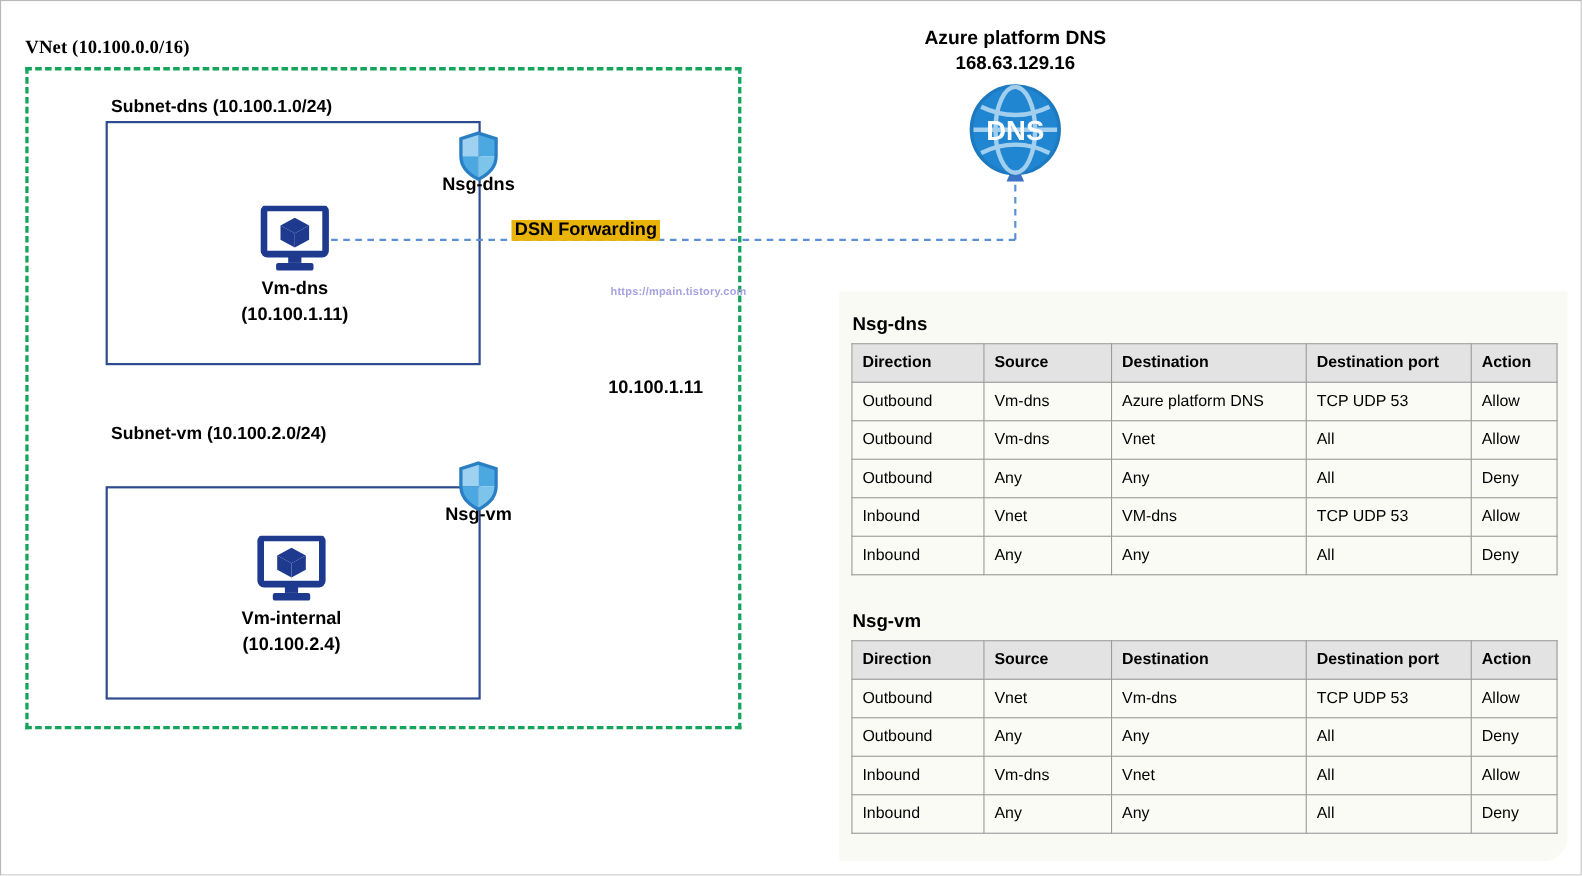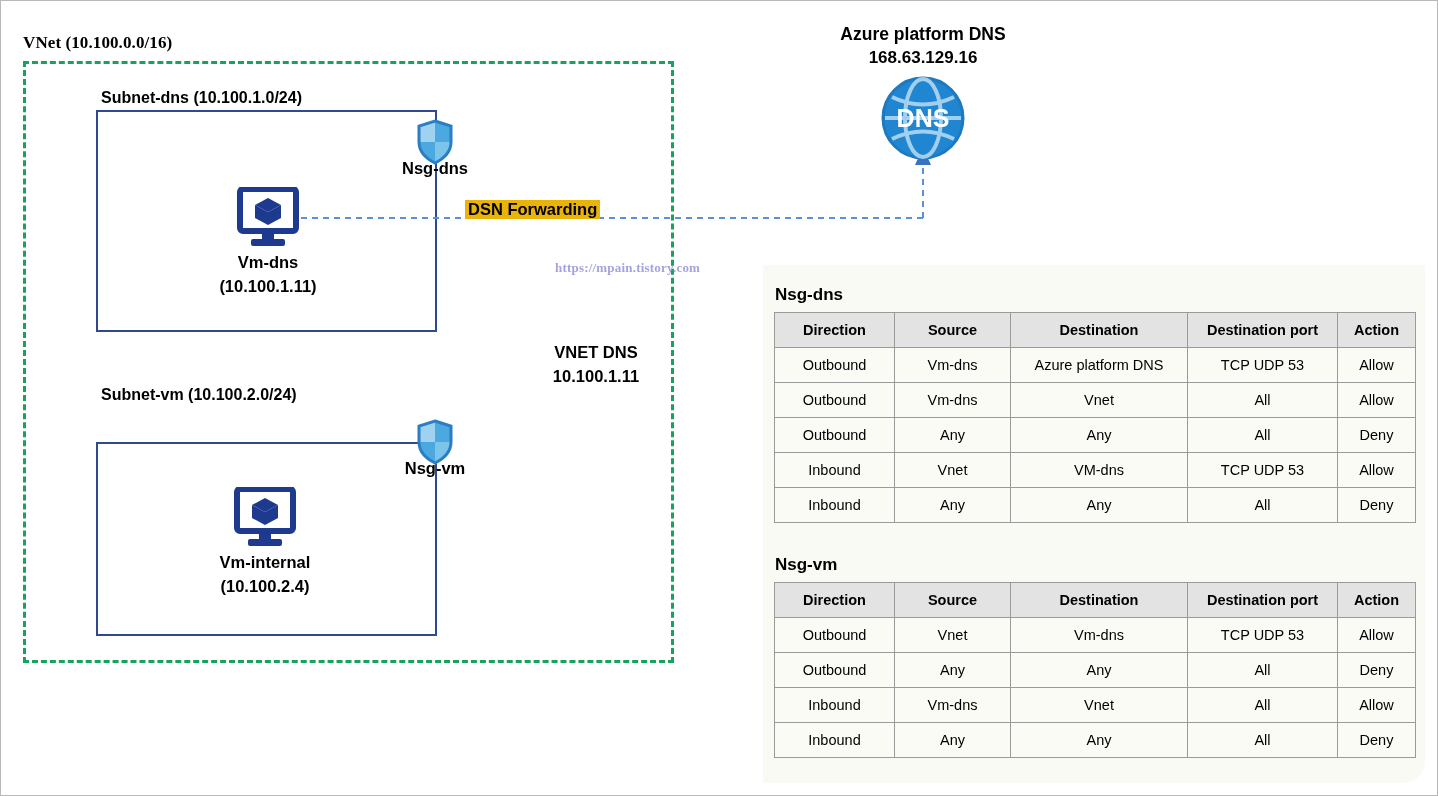--- a/index.html
+++ b/index.html
@@ -155,22 +155,22 @@
     font-size: 16.5px;
     font-weight: bold;
     line-height: 1.45;
     white-space: nowrap;
   }
 
   
   #watermark {
     left: 554px;
     top: 259px;
-    font-family: Liberation Serif, serif;
-    font-size: 13px;
+    font-family: Liberation Sans, sans-serif;
+    font-size: 10px;
     font-weight: bold;
     color: #a6a2e0;
     letter-spacing: .2px;
     white-space: nowrap;
   }
 
   
   .table-title {
     font-size: 17px;
     font-weight: bold;
@@ -184,21 +184,21 @@
     border-collapse: collapse;
     font-size: 14.5px;
     background: #fbfbf6;
   }
   #nsg-dns-table { left: 773px; top: 311px; }
   #nsg-vm-table  { left: 773px; top: 581px; }
 
   table.nsg-table th,
   table.nsg-table td {
     border: 1px solid #9a9a9a;
-    text-align: center;
+    text-align: left;
     vertical-align: middle;
     padding: 0 9px;
     height: 35px;
     box-sizing: border-box;
     white-space: nowrap;
   }
   table.nsg-table th {
     background: #e3e3e3;
     font-weight: bold;
     font-size: 14.5px;
@@ -307,21 +307,20 @@
         </g>
         <path d="M20 2 L36 7 V23 C36 33 28 40 20 44 C12 40 4 33 4 23 V7 Z" fill="none" stroke="#2a7fc4" stroke-width="3"></path>
       </svg>
     </div>
     <div class="nsg-label">Nsg-vm</div>
   </div>
 
   <div class="abs" id="dsn-forwarding-label">DSN Forwarding</div>
 
   <div class="abs" id="vnet-dns-caption">
-    <div>VNET DNS</div>
     <div>10.100.1.11</div>
   </div>
 
   <div class="abs" id="azure-dns-node">
     <div id="azure-dns-title">Azure platform DNS</div>
     <div id="azure-dns-ip">168.63.129.16</div>
     <div id="azure-dns-icon-wrap">
       <svg width="88" height="88" viewBox="0 0 88 88" xmlns="http://www.w3.org/2000/svg">
         <circle cx="44" cy="44" r="40" fill="#2186d1"></circle>
         <circle cx="44" cy="44" r="40" fill="none" stroke="#1d7ac0" stroke-width="3"></circle>

